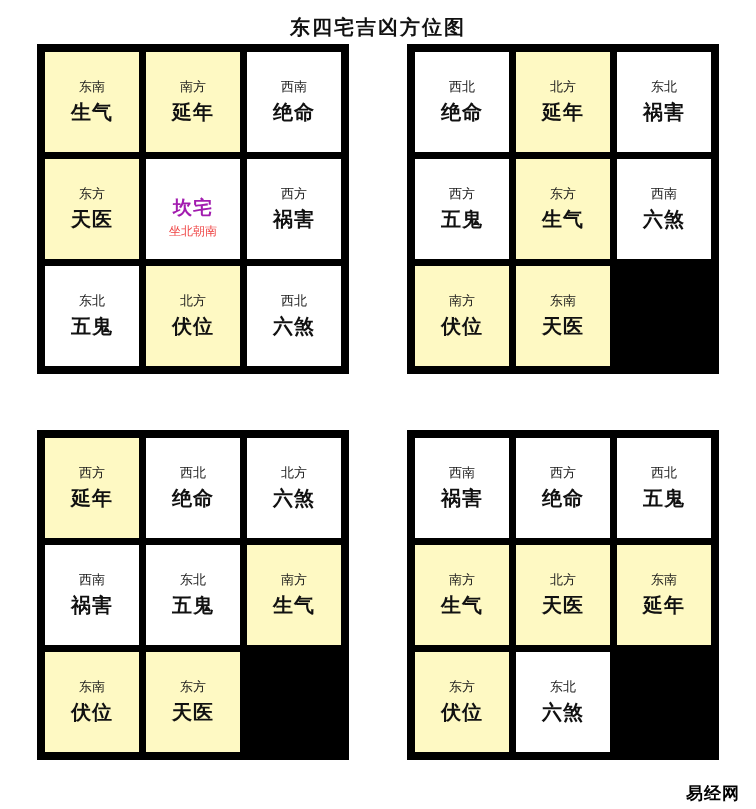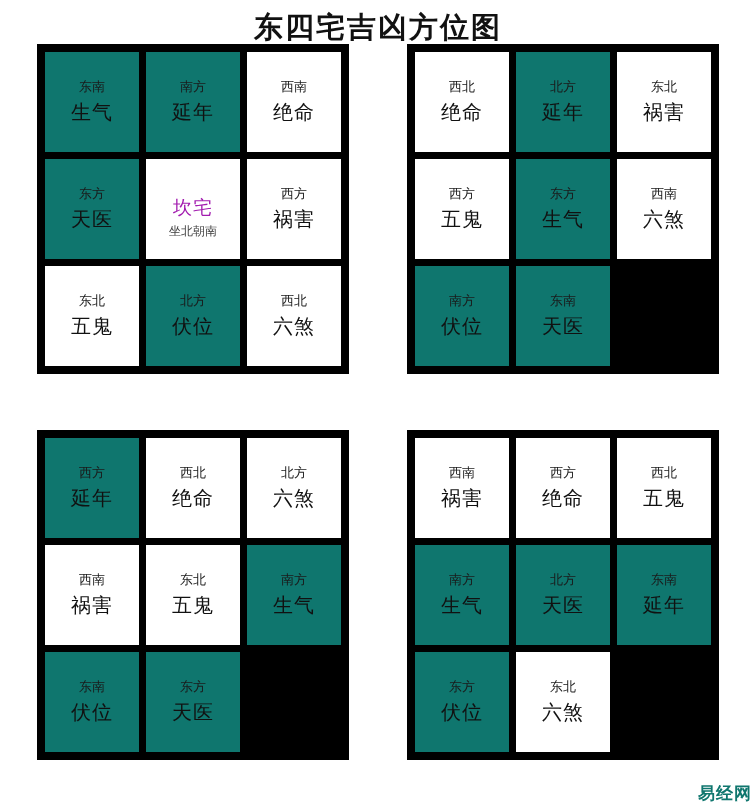--- a/index.html
+++ b/index.html
@@ -9,21 +9,21 @@
   }
   body {
     width: 756px;
     height: 809px;
     position: relative;
     font-family: "Liberation Serif", "DejaVu Serif", serif;
     overflow: hidden;
   }
   .page-title {
     text-align: center;
-    font-size: 29px;
+    font-size: 20px;
     font-weight: bold;
     letter-spacing: 2px;
     color: #111111;
     padding-top: 10px;
     height: 34px;
     line-height: 34px;
     font-family: "Liberation Serif", "DejaVu Serif", serif;
   }
   .grids-wrap {
     position: relative;
@@ -51,55 +51,55 @@
   .cell {
     background: #ffffff;
     display: flex;
     flex-direction: column;
     align-items: center;
     justify-content: center;
     box-sizing: border-box;
     padding: 2px;
   }
   .cell.green {
-    background: #0f766e;
+    background: #fef9c3;
   }
   .cell .dir {
     font-size: 13px;
     color: #1a1a1a;
     line-height: 1.35;
     font-family: "Liberation Sans", sans-serif;
   }
   .cell .name {
     font-size: 20px;
-    font-weight: normal;
+    font-weight: bold;
     color: #111111;
     line-height: 1.35;
     margin-top: 3px;
     letter-spacing: 1px;
     font-family: "Liberation Serif", "DejaVu Serif", serif;
   }
   .cell.center .name {
     color: #a21caf;
     font-size: 19px;
     margin-top: 16px;
   }
   .cell.center .sub {
     font-size: 12px;
-    color: #404040;
+    color: #ef4444;
     line-height: 1.25;
     margin-top: 3px;
     font-family: "Liberation Sans", sans-serif;
   }
   .watermark {
     position: absolute;
-    right: 4px;
+    right: 16px;
     bottom: 4px;
     font-size: 17px;
-    color: #0f766e;
+    color: #000000;
     font-weight: bold;
     letter-spacing: 1px;
     font-family: "Liberation Sans", sans-serif;
   }
 </style>
 </head>
 <body>
 
 <div class="page-title">东四宅吉凶方位图</div>
 

